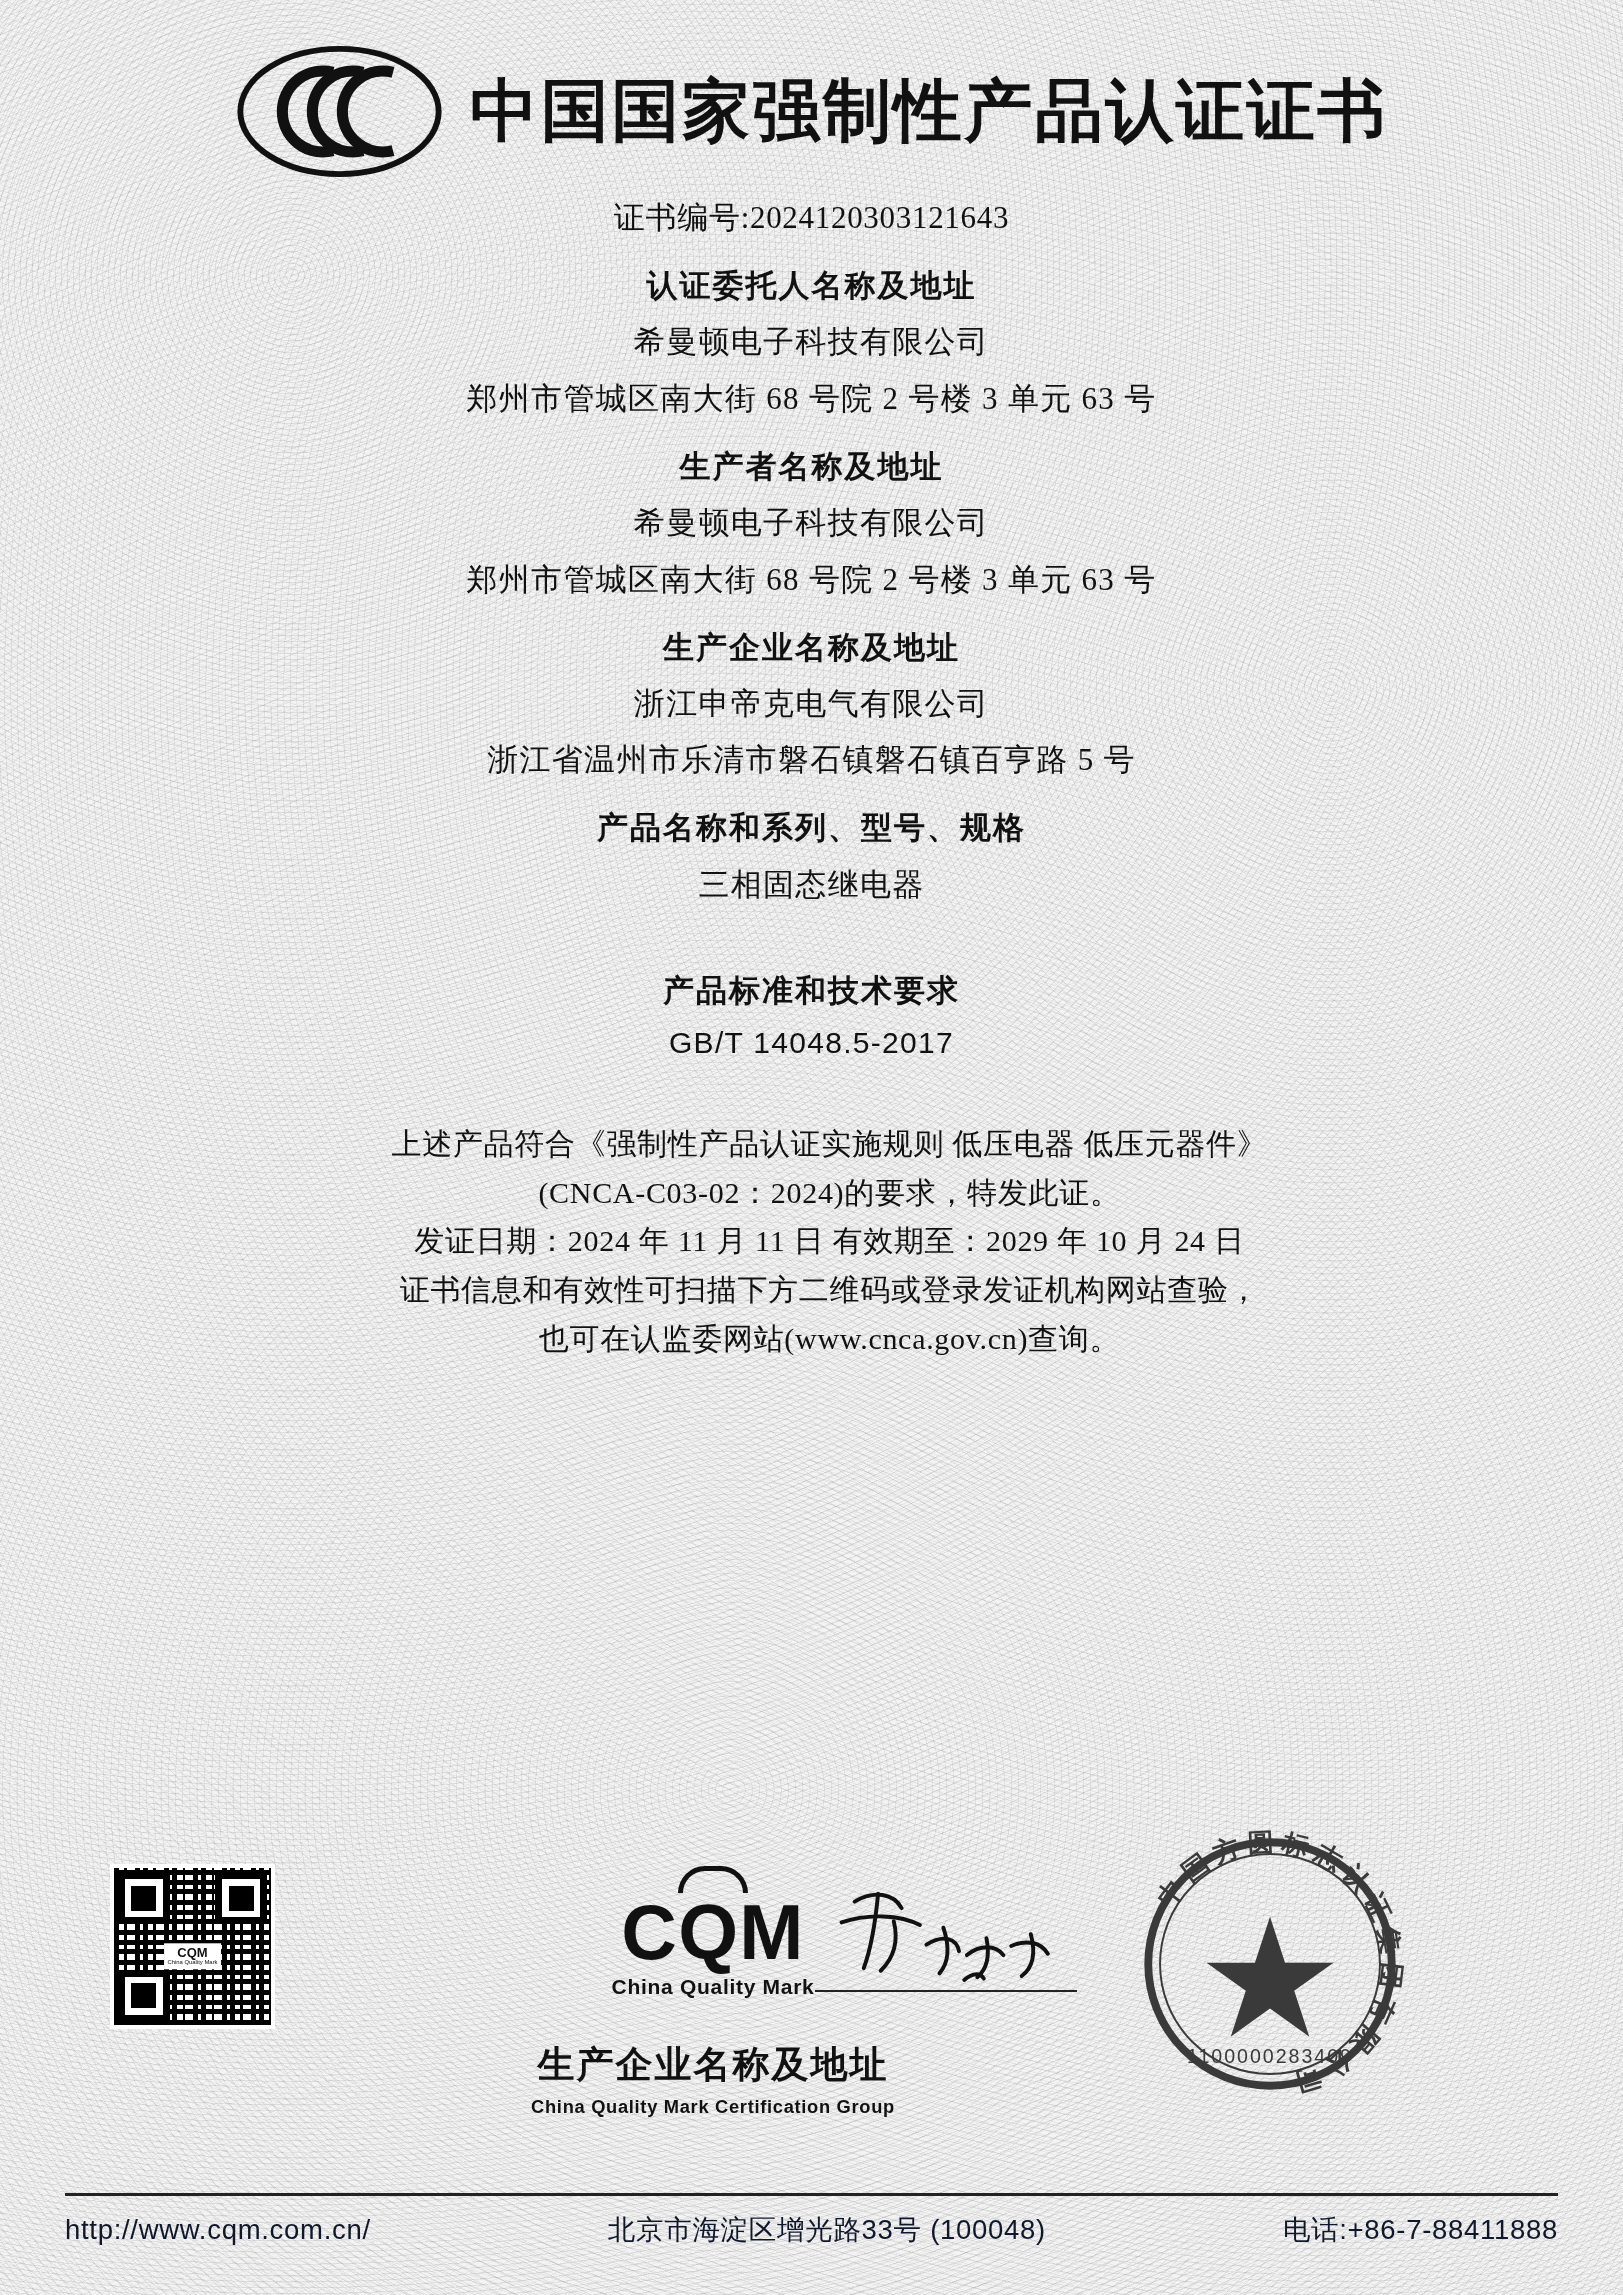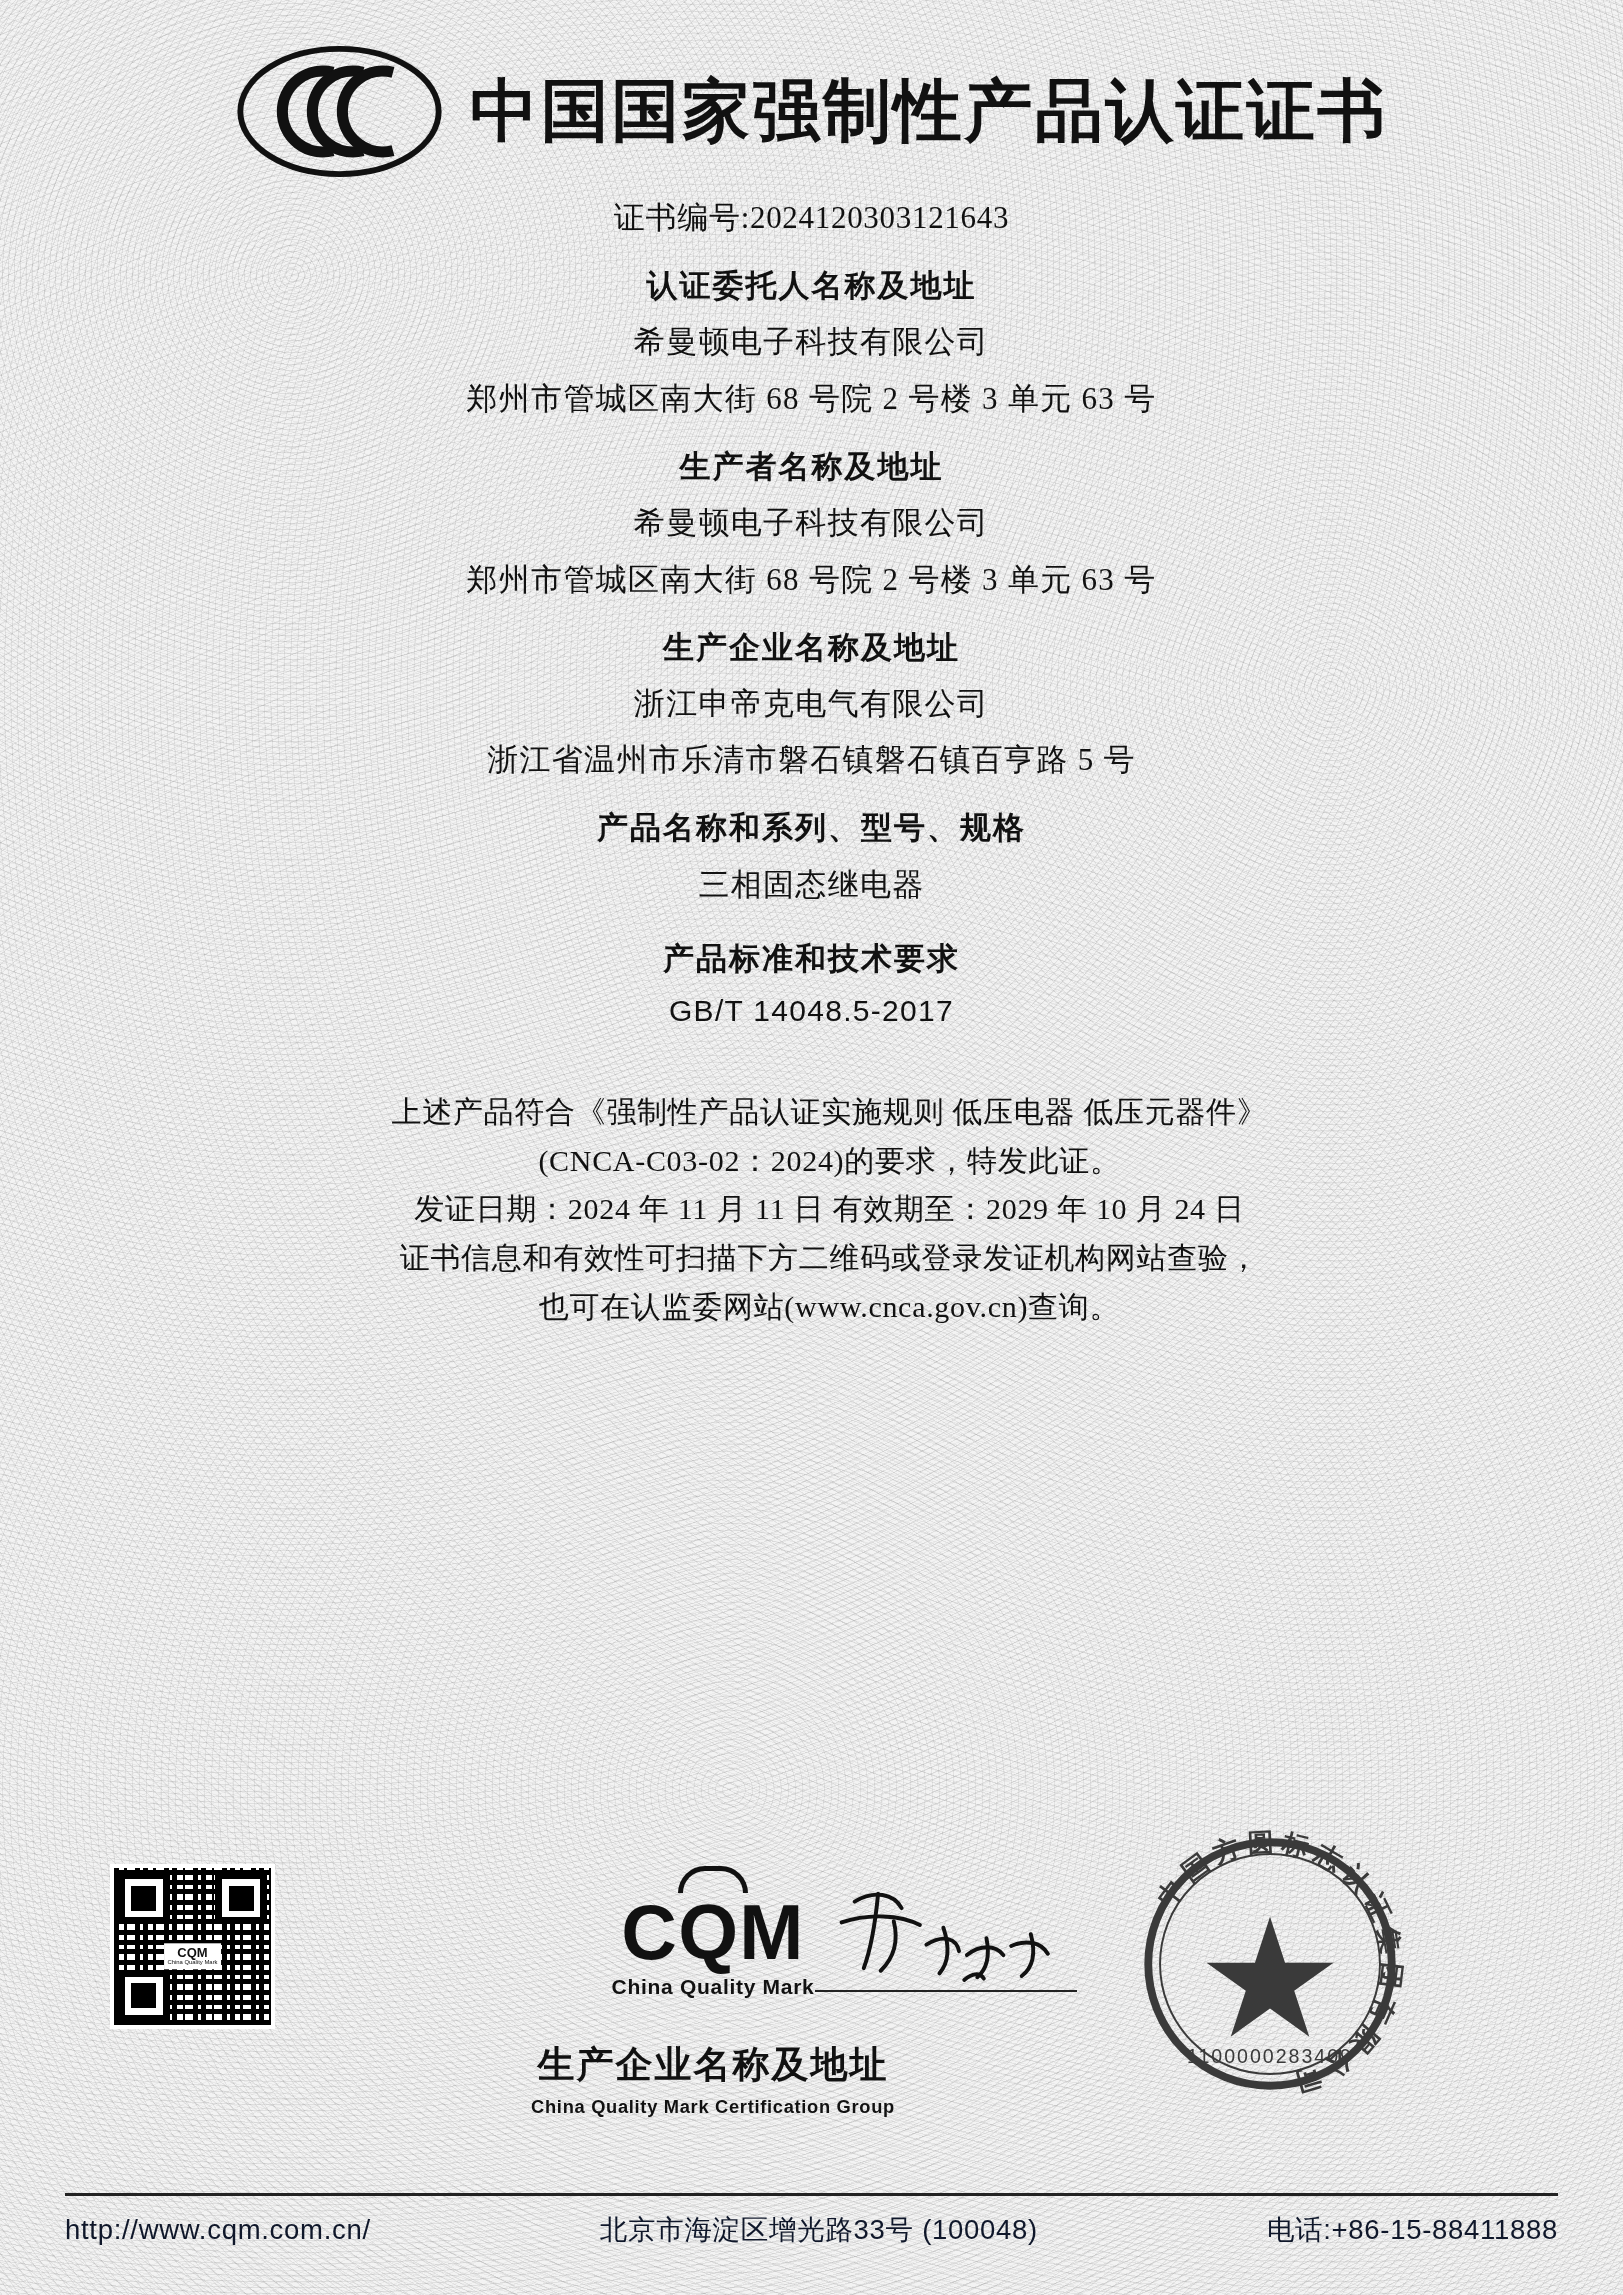--- a/index.html
+++ b/index.html
@@ -97,21 +97,21 @@
   }
   .spec-line {
     font-family: "Liberation Sans", sans-serif;
     font-size: 29px;
     letter-spacing: 0.7px;
     color: #111;
     text-align: center;
     line-height: 1.45;
   }
 
-  .standard-block { margin-top: 32px; }
+  .standard-block { margin-top: 64px; }
   .standard-value {
     font-family: "Liberation Sans", sans-serif;
     font-size: 30px;
     letter-spacing: 1.3px;
     margin-top: 14.4px;
     color: #111;
   }
 
   .statement {
     margin-top: 60px;
@@ -391,18 +391,18 @@
         </svg>
       </div>
 
     </div>
 
     <div class="footer-rule"></div>
 
     <div class="footer">
       <div>http://www.cqm.com.cn/</div>
       <div class="mid">北京市海淀区增光路33号 (100048)</div>
-      <div>电话:+86-15-88411888</div>
+      <div>电话:+86-7-88411888</div>
     </div>
 
   </div>
 </div>
 
 
 </body></html>

